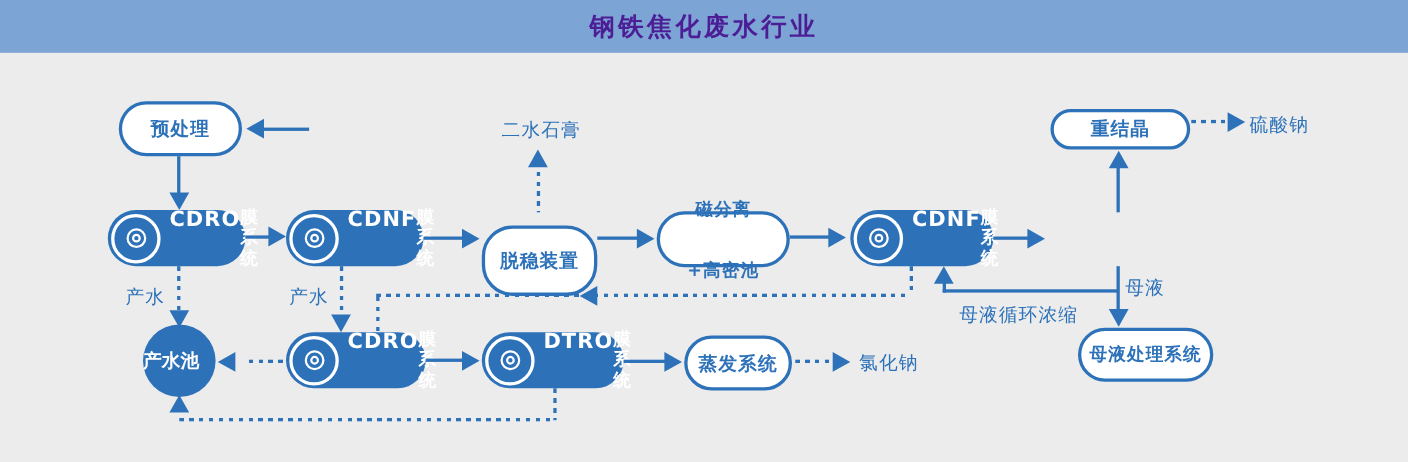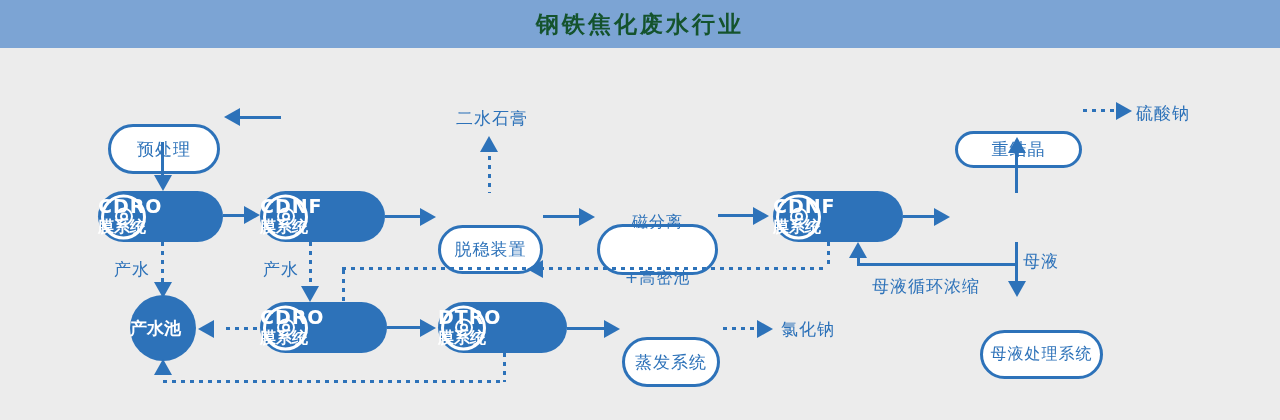--- a/index.html
+++ b/index.html
@@ -6,34 +6,34 @@
     --blue:#2D72B9;
     --banner:#7CA4D4;
     --bg:#ECECEC;
     --white:#FFFFFF;
   }
   *{margin:0;padding:0;box-sizing:border-box;}
   body{font-family:"DejaVu Sans","Liberation Sans",sans-serif;}
   .stage{position:relative;width:1280px;height:420px;background:var(--bg);overflow:hidden;}
   .banner{position:absolute;left:0;top:0;width:1280px;height:48px;background:var(--banner);
           display:flex;align-items:center;justify-content:center;}
-  .banner h1{color:#14532d;font-size:23px;font-weight:bold;letter-spacing:3px;}
+  .banner h1{color:#4c1d95;font-size:23px;font-weight:bold;letter-spacing:3px;}
   
   .pill{position:absolute;display:flex;align-items:center;justify-content:center;border-radius:28px;}
   .outline{background:var(--white);border:3px solid var(--blue);color:var(--blue);
-           font-weight:normal;font-size:17px;letter-spacing:1px;margin-top:32px;}
+           font-weight:bold;font-size:17px;letter-spacing:1px;}
   .outline .two{display:flex;flex-direction:column;align-items:center;line-height:1.25;font-size:16px;gap:36px;}
   .solid{background:var(--blue);color:#fff;font-weight:bold;justify-content:flex-start;}
   .m-icon{position:absolute;left:3px;top:50%;transform:translateY(-50%);
           width:45px;height:45px;border:3.5px solid #fff;border-radius:50%;
           display:flex;align-items:center;justify-content:center;}
   .r1{width:18px;height:18px;border:2.5px solid #fff;border-radius:50%;
       display:flex;align-items:center;justify-content:center;}
   .r2{width:8px;height:8px;border:2px solid #fff;border-radius:50%;}
-  .m-text{display:flex;flex-direction:column;line-height:1.15;}
+  .m-text{margin-left:56px;display:flex;flex-direction:row;line-height:1.15;}
   .m-text .l1{font-size:19px;letter-spacing:1px;}
   .m-text .l2{font-size:16px;}
   .circle-node{position:absolute;background:var(--blue);border-radius:50%;color:#fff;
                font-weight:bold;font-size:17px;display:flex;align-items:center;}
   
   .lbl{position:absolute;color:var(--blue);font-weight:normal;font-size:17px;white-space:nowrap;letter-spacing:1px;}
   
   .ln-h{position:absolute;height:3px;background:var(--blue);}
   .ln-v{position:absolute;width:3px;background:var(--blue);}
   .dh{position:absolute;height:3px;background:repeating-linear-gradient(to right,var(--blue) 0 4px,transparent 4px 9px);}
@@ -75,21 +75,21 @@
       <span class="r1">
         <span class="r2"></span>
       </span>
     </span>
     <span class="m-text">
       <span class="l1">CDNF</span>
       <span class="l2">膜系统</span>
     </span>
   </div>
 
-  <div class="pill outline" style="left:438px;top:193px;width:105px;height:49px">
+  <div class="pill outline" style="left:438px;top:205px;width:105px;height:64px">
     <span>脱稳装置</span>
   </div>
 
   <div class="pill outline" style="left:597px;top:192px;width:121px;height:51px">
     <span class="two">
       <span>磁分离</span>
       <span>+高密池</span>
     </span>
   </div>
 

